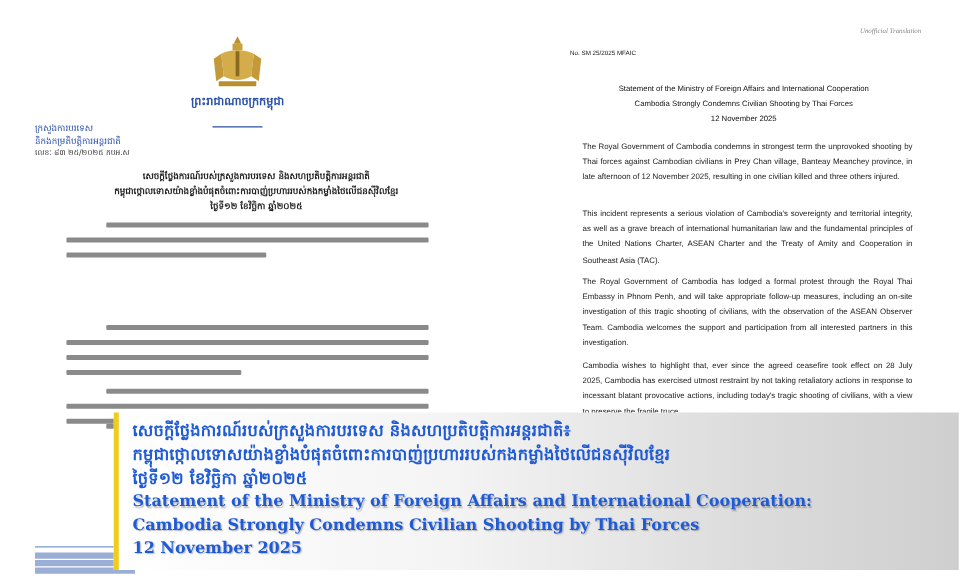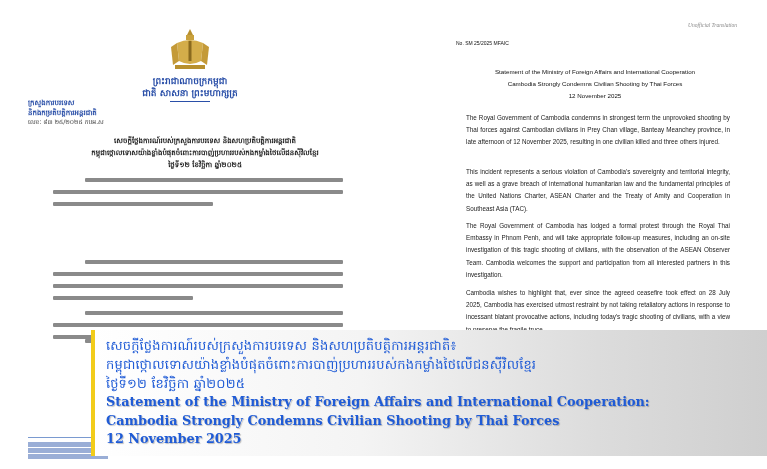--- a/index.html
+++ b/index.html
@@ -21,21 +21,21 @@
       position: absolute; left: 147px; top: 12px; width: 46px; height: 46px;
     }
     .kingdom-line {
       position: absolute; left: 95px; width: 150px; text-align: center;
       color: #2a4fa8; font-family: "DejaVu Sans", sans-serif; font-size: 9px; font-weight: bold;
     }
     .ministry-block {
       position: absolute; left: 8px; top: 83px; width: 110px;
       font-family: "DejaVu Sans", sans-serif;
     }
-    .ministry-block .l1, .ministry-block .l2 { color: #2a4fa8; font-size: 7px; font-weight: bold; }
+    .ministry-block .l1, .ministry-block .l2 { color: #2a4fa8; font-size: 7px; font-weight: normal; }
     .ministry-block .l3 { color: #333; font-size: 6px; }
     .kh-title {
       position: absolute; left: 50px; width: 270px; text-align: center;
       font-family: "DejaVu Sans", sans-serif; font-size: 7px; color: #222; font-weight: bold;
     }
     .kh-para {
       position: absolute; left: 33px; width: 290px;
       font-family: "DejaVu Sans", sans-serif; font-size: 6.5px; color: #333;
       line-height: 12px; text-align: justify;
     }
@@ -66,21 +66,21 @@
     .banner {
       position: absolute; left: 91px; top: 330px; width: 676px; height: 126px;
       background: linear-gradient(to right, #ffffff 0%, #f4f4f4 40%, #dcdcdc 75%, #cfcfcf 100%);
     }
     .banner-accent {
       position: absolute; left: 0; top: 0; width: 4px; height: 126px; background: #f2cc1a;
     }
     .banner-text { position: absolute; left: 15px; top: 6px; }
     .bkh {
       font-family: "DejaVu Sans", sans-serif; color: #1f5bd6; font-size: 13px;
-      line-height: 19px; white-space: nowrap; letter-spacing: 0.2px;
+      line-height: 19px; white-space: nowrap; letter-spacing: 0.2px; font-weight: bold;
     }
     .ben {
       font-family: "DejaVu Serif", serif; font-weight: bold; color: #1f5bd6;
       font-size: 12.8px; line-height: 18.5px; white-space: nowrap;
       text-shadow: 1px 1px 1px rgba(0,0,0,0.25);
     }
   </style>
 </head>
 <body>
 
@@ -88,21 +88,20 @@
   <svg class="emblem" viewBox="0 0 46 46">
     <path d="M23 2 L26 8 L20 8 Z" fill="#b8902e"></path>
     <rect x="19" y="8" width="8" height="5" fill="#c9a13c"></rect>
     <path d="M10 16 Q23 10 36 16 L34 34 Q23 40 12 34 Z" fill="#d4ad4a"></path>
     <rect x="21.5" y="14" width="3" height="20" fill="#8a6a1f"></rect>
     <path d="M4 20 L10 16 L12 34 L6 38 Z" fill="#c49a38"></path>
     <path d="M42 20 L36 16 L34 34 L40 38 Z" fill="#c49a38"></path>
     <rect x="8" y="38" width="30" height="4" fill="#b8902e"></rect>
   </svg>
   <div class="kingdom-line" style="top:60px">ព្រះរាជាណាចក្រកម្ពុជា</div>
-  <div class="kingdom-line" style="top:72px">ជាតិ សាសនា ព្រះមហាក្សត្រ</div>
   <div style="position:absolute;left:150px;top:86px;width:40px;height:1px;background:#2a4fa8"></div>
 
   <div class="ministry-block">
     <div class="l1">ក្រសួងការបរទេស</div>
     <div class="l2">និកងកម្រតិបត្តិការអន្តរជាតិ</div>
     <div class="l3">លេខៈ ៨៣ ២៥/២០២៥ កបអ.ស</div>
   </div>
 
   <div class="kh-title" style="top:121px">សេចក្តីថ្លែងការណ៍របស់ក្រសួងការបរទេស និងសហប្រតិបត្តិការអន្តរជាតិ</div>
   <div class="kh-title" style="top:133px">កម្ពុជាថ្កោលទោសយ៉ាងខ្លាំងបំផុតចំពោះការបាញ់ប្រហាររបស់កងកម្លាំងថៃលើជនស៊ីវិលខ្មែរ</div>

